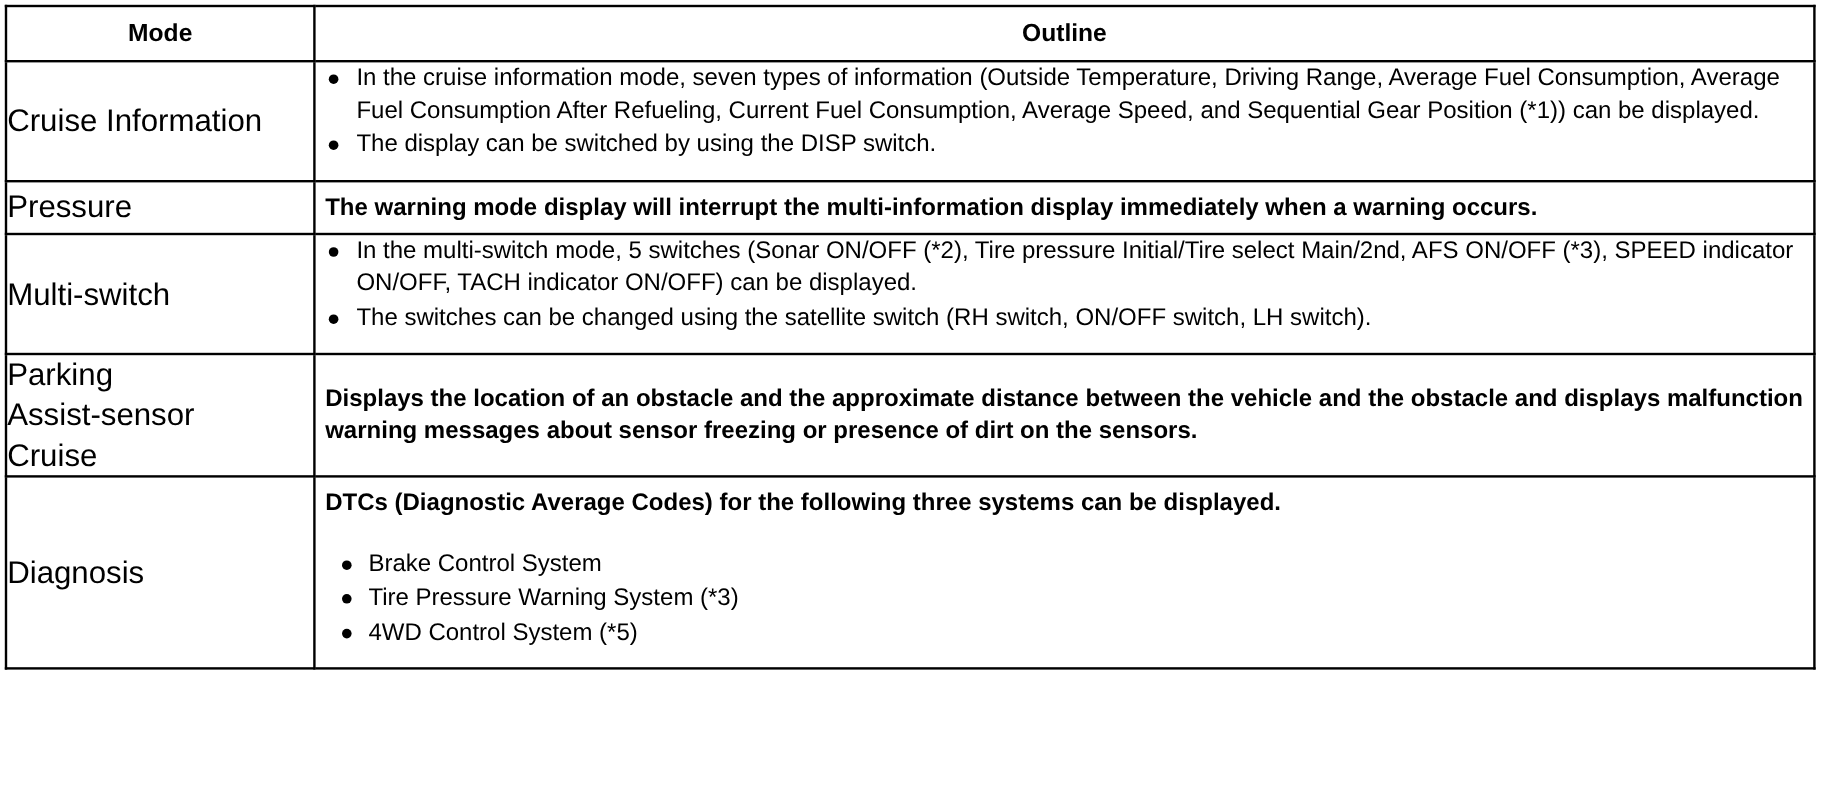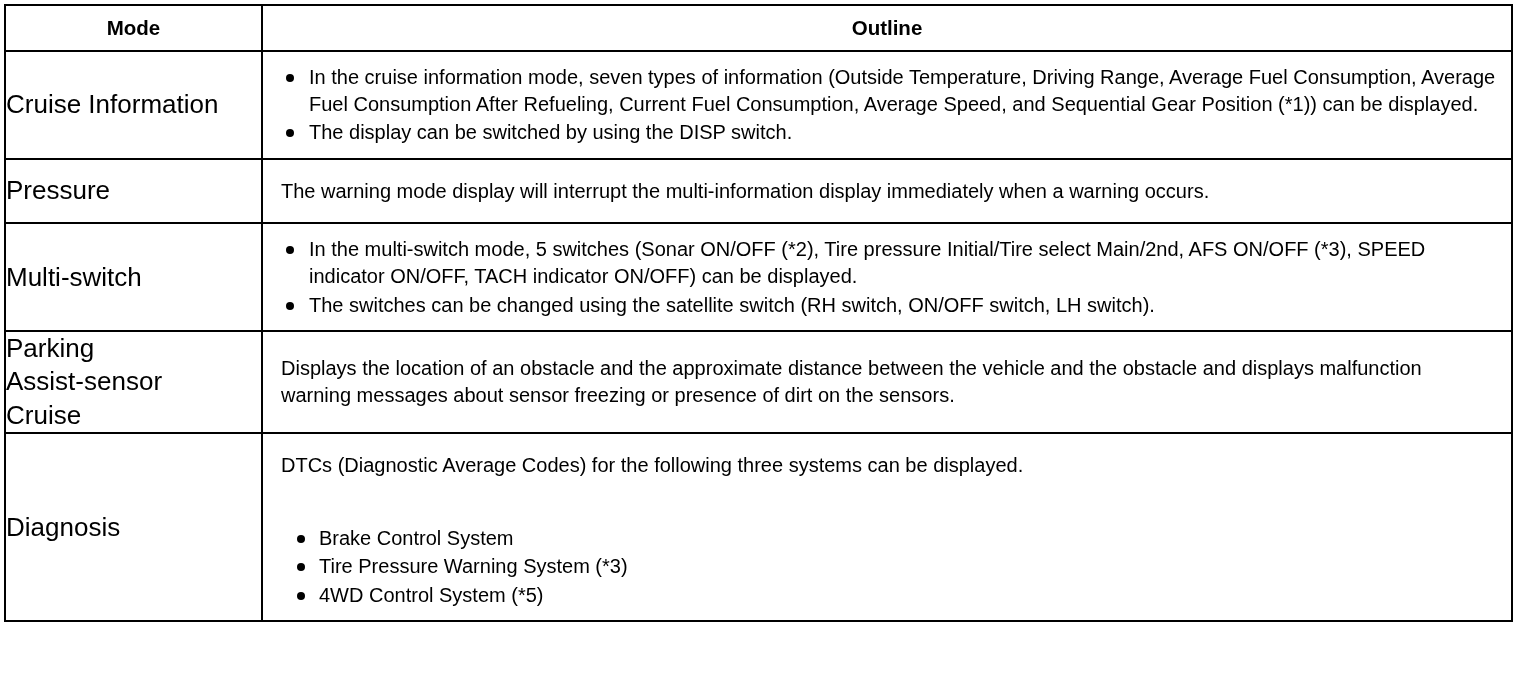--- a/index.html
+++ b/index.html
@@ -45,34 +45,35 @@
     padding: 6px 4px 6px 8px;
     line-height: 1.28;
   }
   td.outline-cell {
     font-size: 20px;
     padding: 8px 10px 8px 10px;
     line-height: 1.33;
   }
   .plain-line {
     margin: 0;
-    padding: 18px;
+    padding: 8px;
+    font-weight: bold;
   }
   ul.bullets {
     list-style: none;
     margin: 0;
-    padding: 12px;
+    padding: 0;
   }
   ul.bullets li {
     position: relative;
     padding-left: 34px;
     margin: 0 0 2px 0;
   }
   ul.bullets li:last-child {
-    margin-bottom: 0;
+    margin-bottom: 16px;
   }
   ul.bullets li::before {
     content: "";
     position: absolute;
     left: 11px;
     top: 10px;
     width: 8px;
     height: 8px;
     background: #000000;
     border-radius: 50%;

